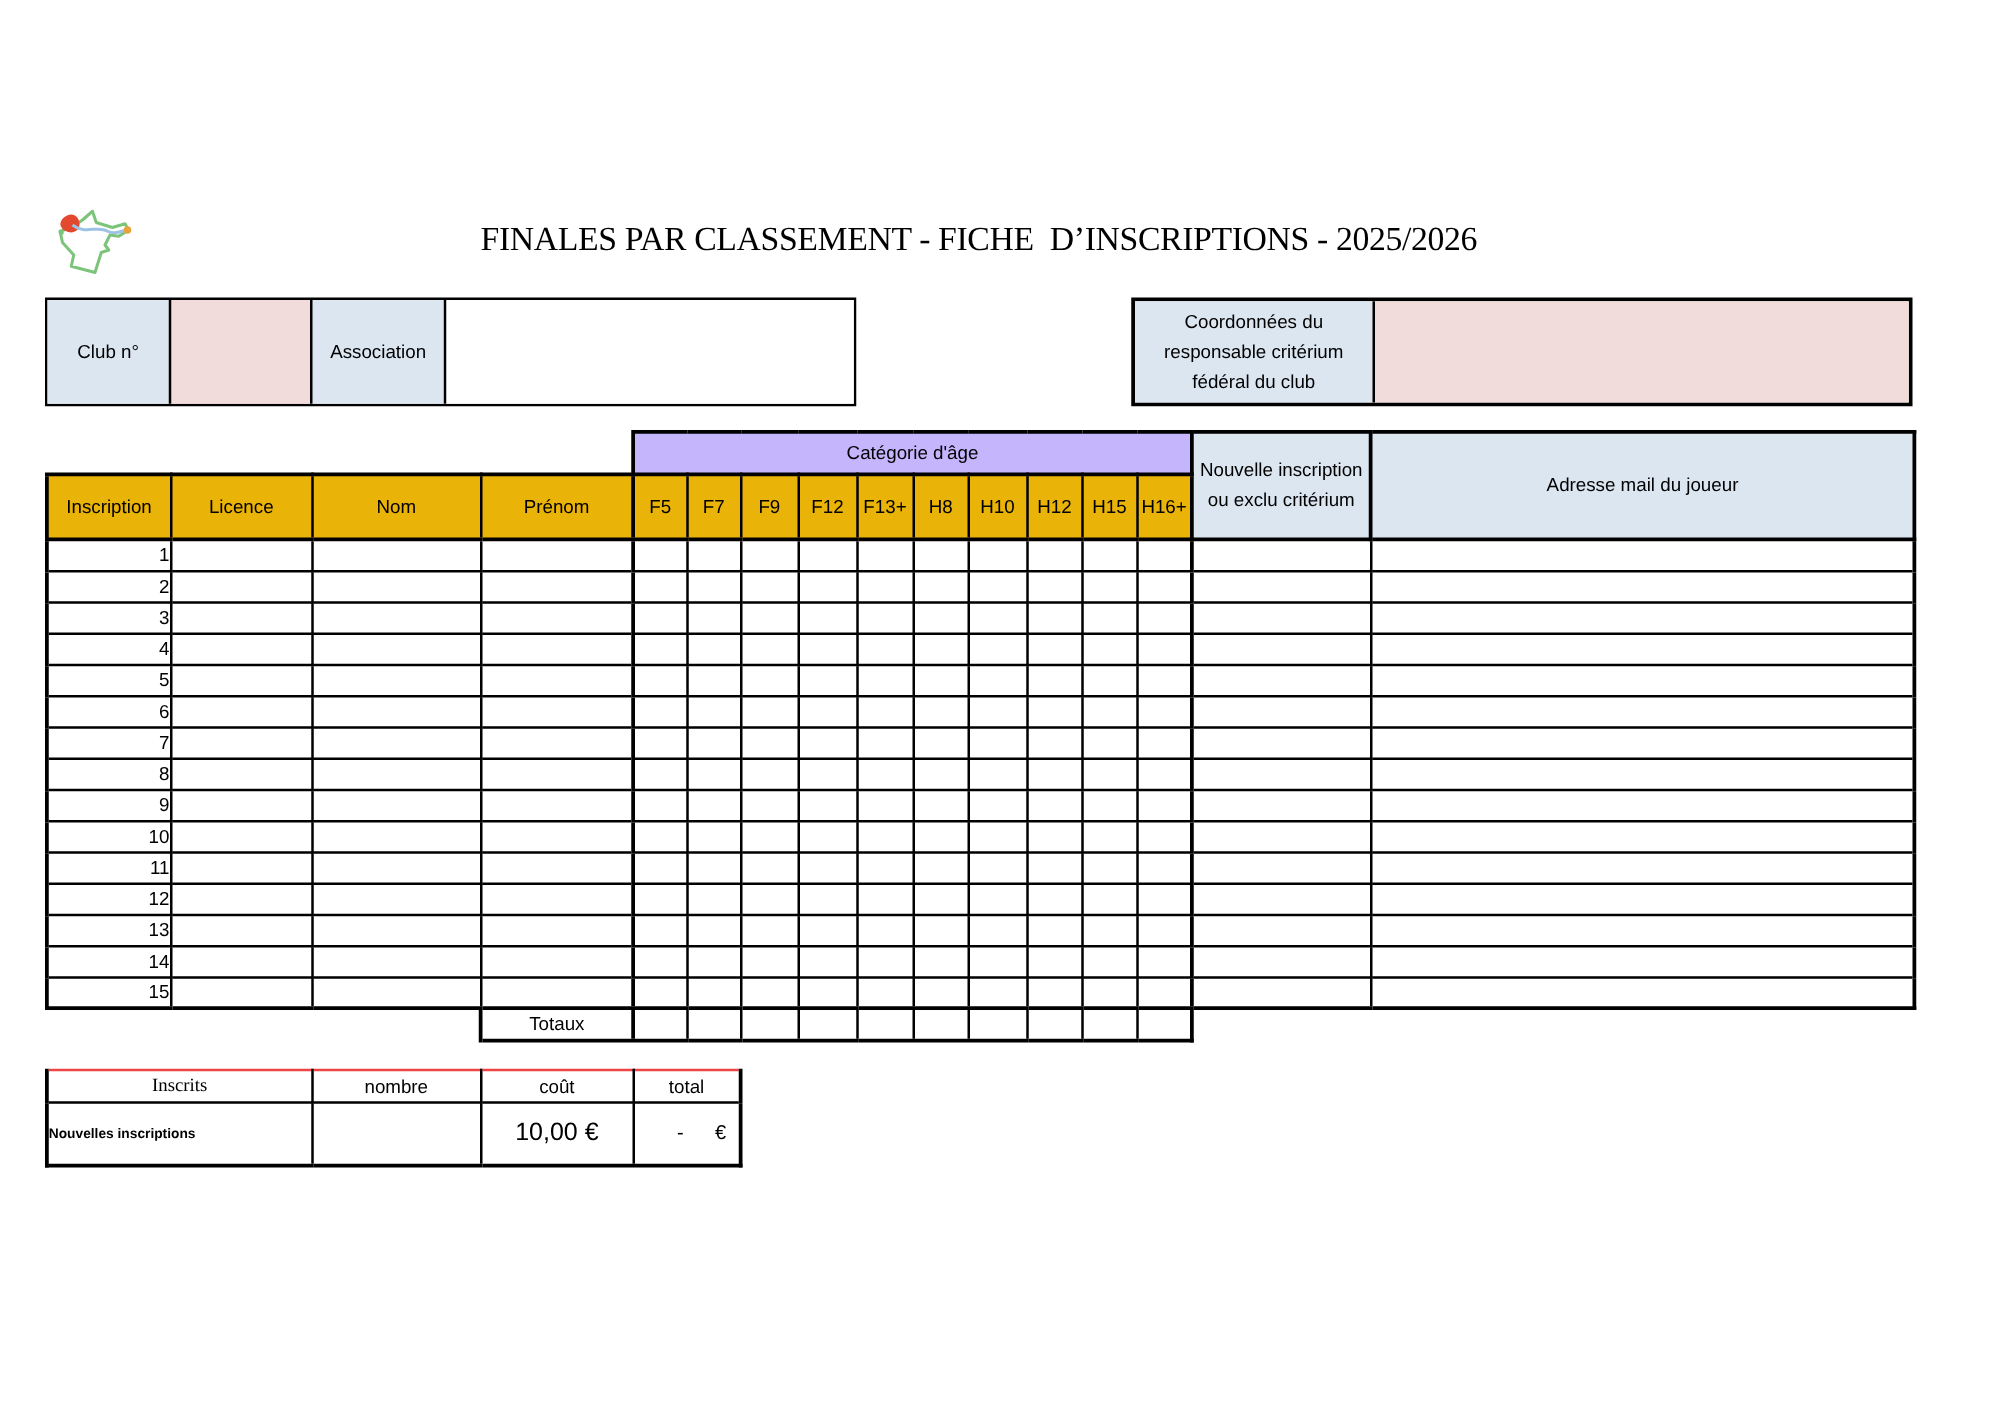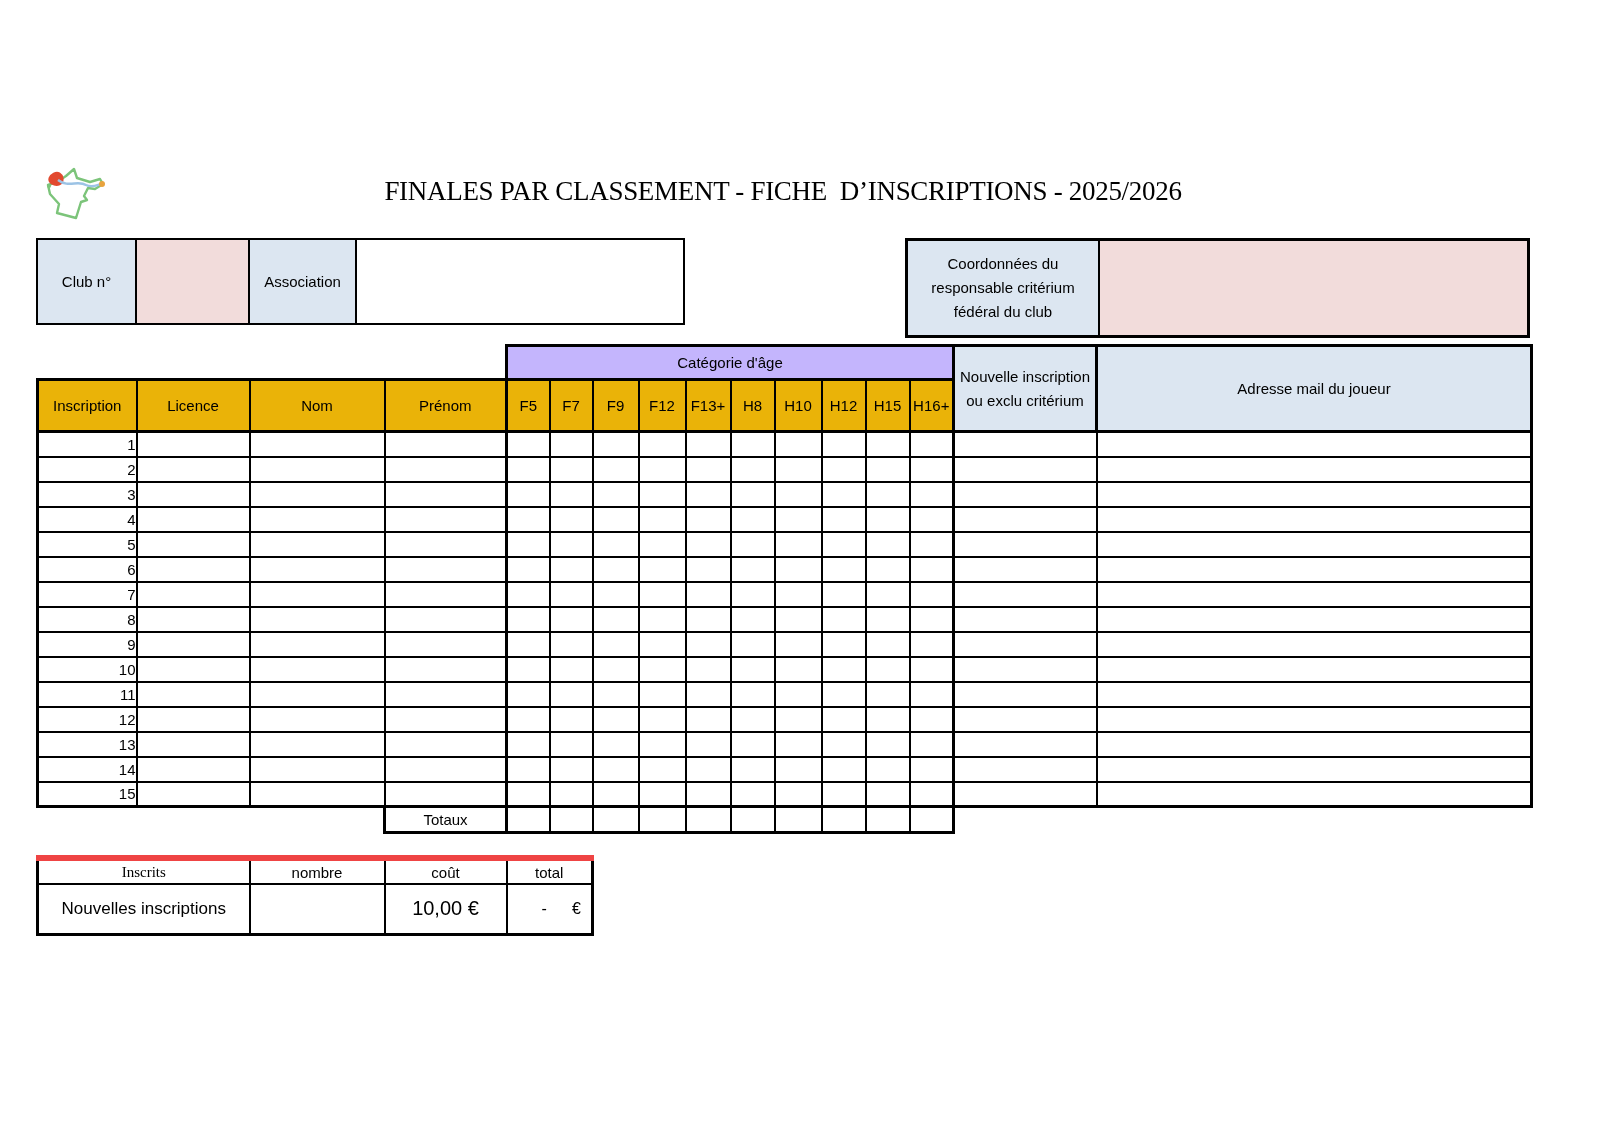--- a/index.html
+++ b/index.html
@@ -11,21 +11,21 @@
   
   #page-title{
     left:36px;top:176px;width:1494px;text-align:center;
     font-family:"Liberation Serif",serif;font-weight:normal;font-size:27px;
     white-space:pre;letter-spacing:-0.3px;
   }
   #logo{left:40px;top:164px;width:70px;height:64px;}
   
   .hbox{display:flex;box-sizing:border-box;background:#fff;}
   #club-box{left:36px;top:238px;width:649px;height:87px;border:2px solid #000;}
-  #resp-box{left:905px;top:238px;width:625px;height:100px;border:3px solid #000;}
+  #resp-box{left:905px;top:238px;width:625px;height:87px;border:3px solid #000;}
   .hcell{box-sizing:border-box;display:flex;align-items:center;justify-content:center;
          text-align:center;font-size:15px;border-left:2px solid #000;}
   .hcell.first{border-left:none;}
   .fill-blue{background:#dce6f1;}
   .fill-pink{background:#f2dcdb;}
   .fill-white{background:#ffffff;}
   #resp-box .hcell{line-height:1.6;}
   
   #main-table-wrap{left:36px;top:344px;}
   table{border-collapse:collapse;table-layout:fixed;}
@@ -59,23 +59,23 @@
   
   #summary-wrap{left:36px;top:855px;}
   #summary-table{width:555px;}
   #summary-table th,#summary-table td{box-sizing:border-box;border:2px solid #000;padding:0;background:#fff;}
   #summary-table tr.shead{height:26px;}
   #summary-table tr.sdata{height:50px;}
   #summary-table th{font-weight:normal;font-size:15px;text-align:center;}
   th.serif{font-family:"Liberation Serif",serif;font-size:16px;}
   #summary-table .outL{border-left:3px solid #000;}
   #summary-table .outR{border-right:3px solid #000;}
-  #summary-table .outT{border-top:6px solid #ef4444;}
+  #summary-table .outT{border-top:2px solid #ef4444;}
   #summary-table .outB{border-bottom:3px solid #000;}
-  td.slabel{font-weight:normal;font-size:17px;text-align:center;padding-left:10px;}
+  td.slabel{font-weight:bold;font-size:11px;text-align:left;padding-left:10px;}
   td.scout{text-align:center;padding-right:8px;font-size:20px;}
   td.stotal .acct{display:flex;justify-content:space-between;padding:0 10px 0 34px;font-size:16px;}
   col.s1{width:212px;}col.s2{width:135px;}col.s3{width:122px;}col.s4{width:86px;}
 </style>
 </head>
 <body>
 
 <div class="abs" id="logo">
   <svg viewBox="0 0 70 64" width="70" height="64">
     <path d="M26,12 L34,5 L37,14 L50,18 L60,15 L63,20 L55,25 L48,24 L44,32 L47,36 L41,38 L36,54 L17,49 L19,40 L10,30 L8,21 L17,18 Z" fill="none" stroke="#7cc47a" stroke-width="2.4" stroke-linejoin="round"></path>

